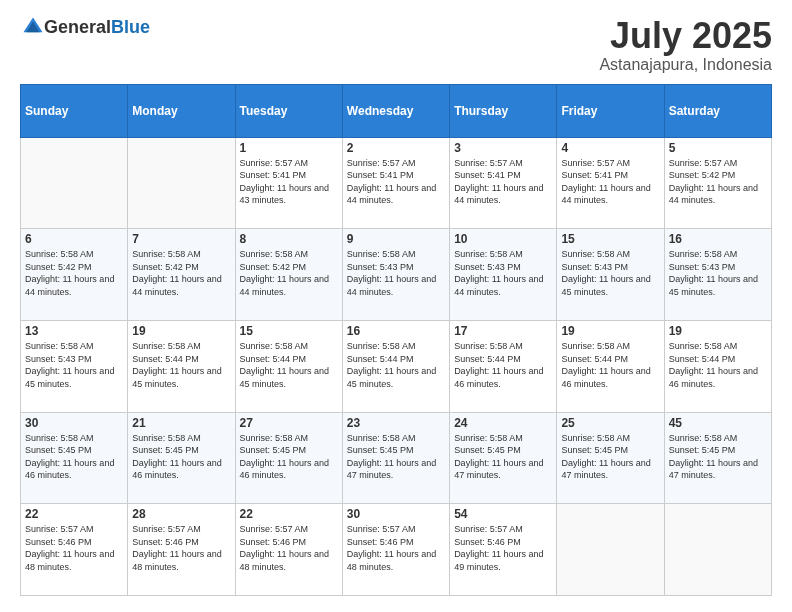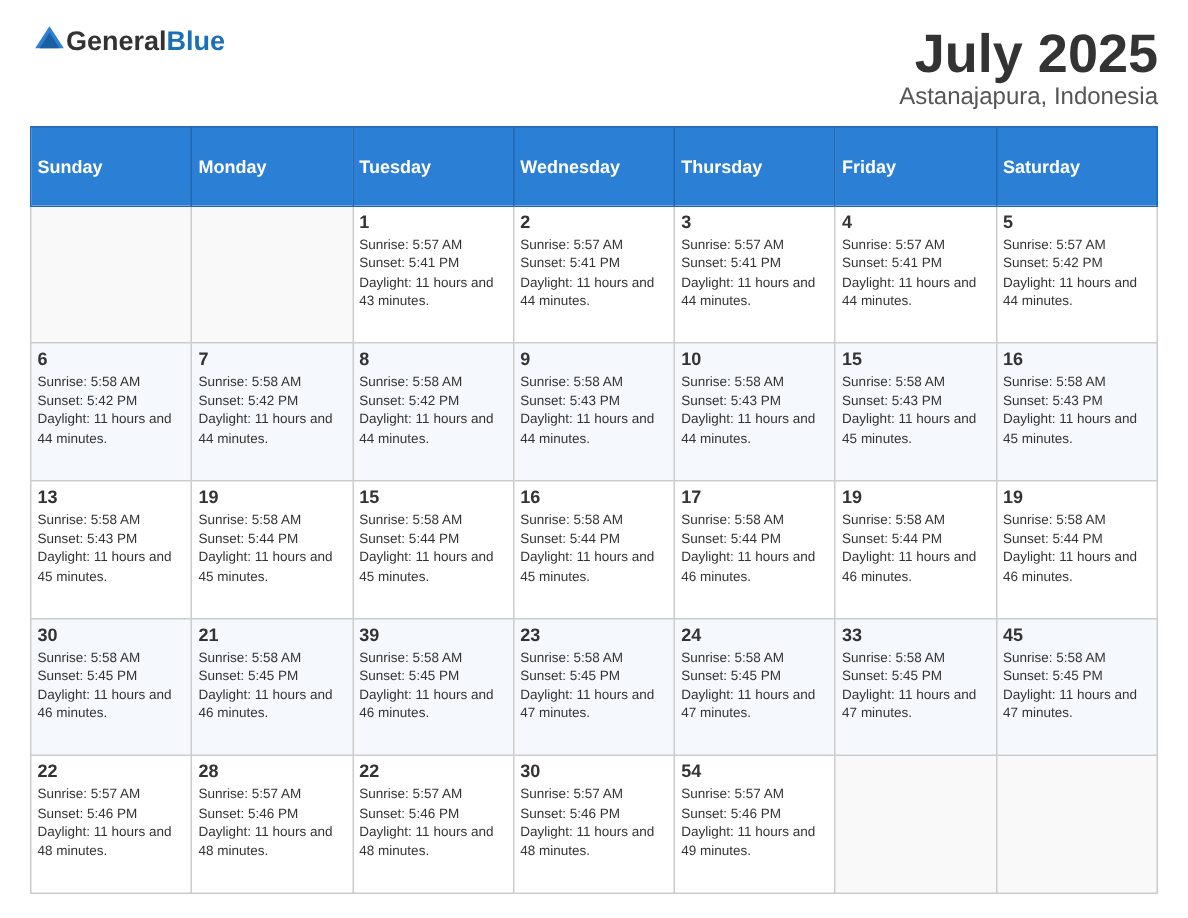--- a/index.html
+++ b/index.html
@@ -253,39 +253,39 @@
 Sunset: 5:45 PM
 Daylight: 11 hours and 46 minutes.</div>
           </td>
           <td>
             <span class="day-number">21</span>
             <div class="day-info" style="white-space: pre-line;">Sunrise: 5:58 AM
 Sunset: 5:45 PM
 Daylight: 11 hours and 46 minutes.</div>
           </td>
           <td>
-            <span class="day-number">39</span>
+            <span class="day-number">27</span>
             <div class="day-info" style="white-space: pre-line;">Sunrise: 5:58 AM
 Sunset: 5:45 PM
 Daylight: 11 hours and 46 minutes.</div>
           </td>
           <td>
             <span class="day-number">23</span>
             <div class="day-info" style="white-space: pre-line;">Sunrise: 5:58 AM
 Sunset: 5:45 PM
 Daylight: 11 hours and 47 minutes.</div>
           </td>
           <td>
             <span class="day-number">24</span>
             <div class="day-info" style="white-space: pre-line;">Sunrise: 5:58 AM
 Sunset: 5:45 PM
 Daylight: 11 hours and 47 minutes.</div>
           </td>
           <td>
-            <span class="day-number">33</span>
+            <span class="day-number">25</span>
             <div class="day-info" style="white-space: pre-line;">Sunrise: 5:58 AM
 Sunset: 5:45 PM
 Daylight: 11 hours and 47 minutes.</div>
           </td>
           <td>
             <span class="day-number">45</span>
             <div class="day-info" style="white-space: pre-line;">Sunrise: 5:58 AM
 Sunset: 5:45 PM
 Daylight: 11 hours and 47 minutes.</div>
           </td>

